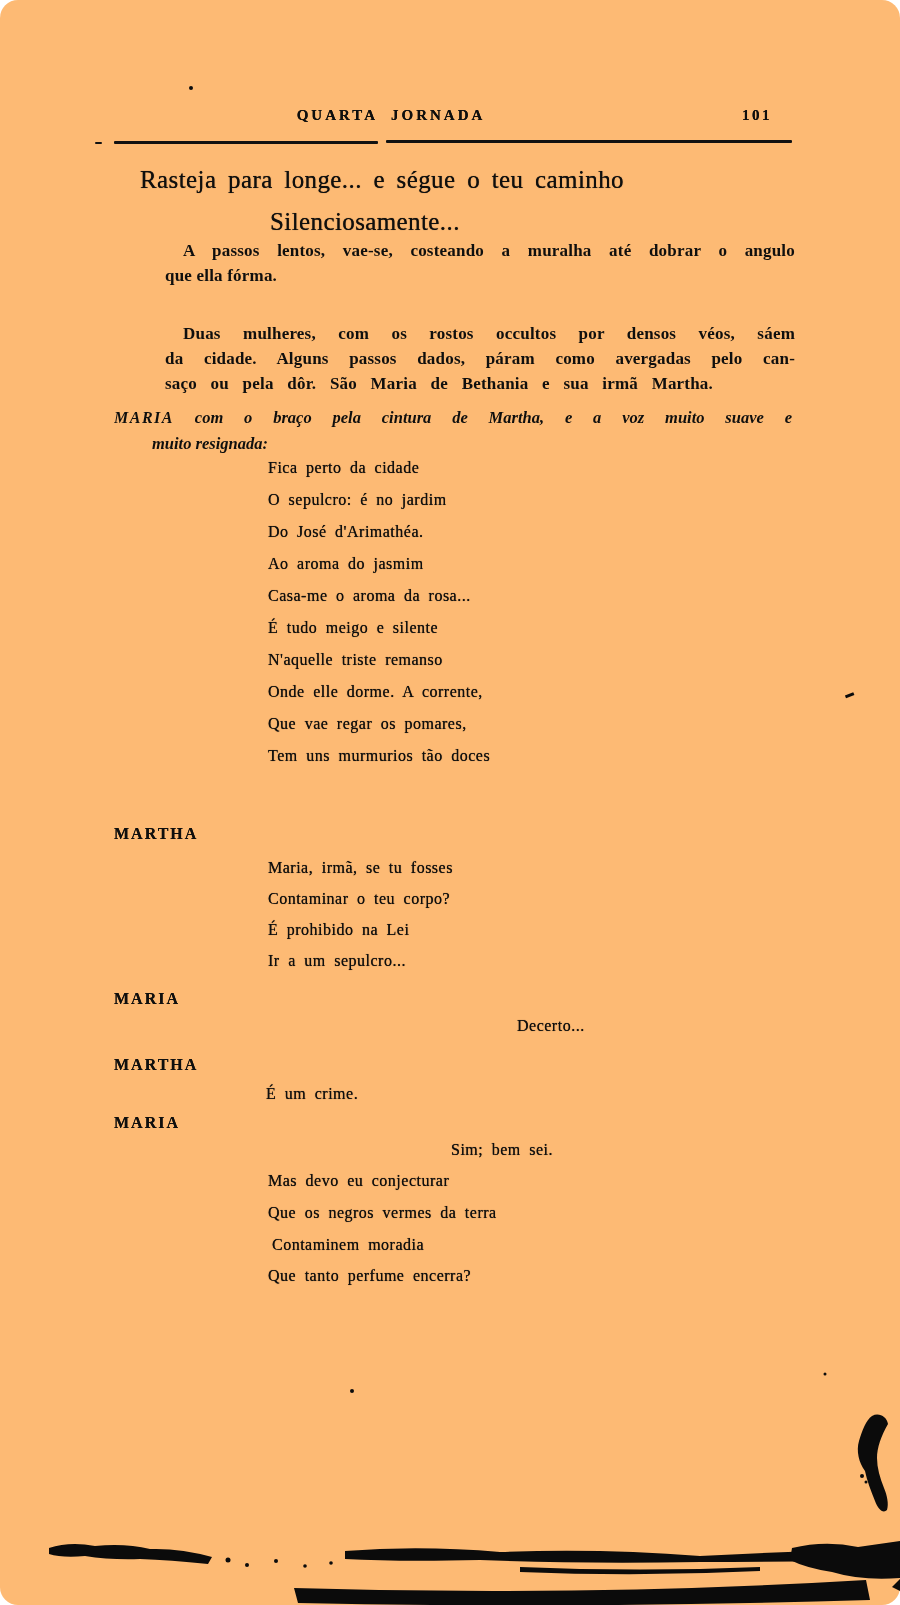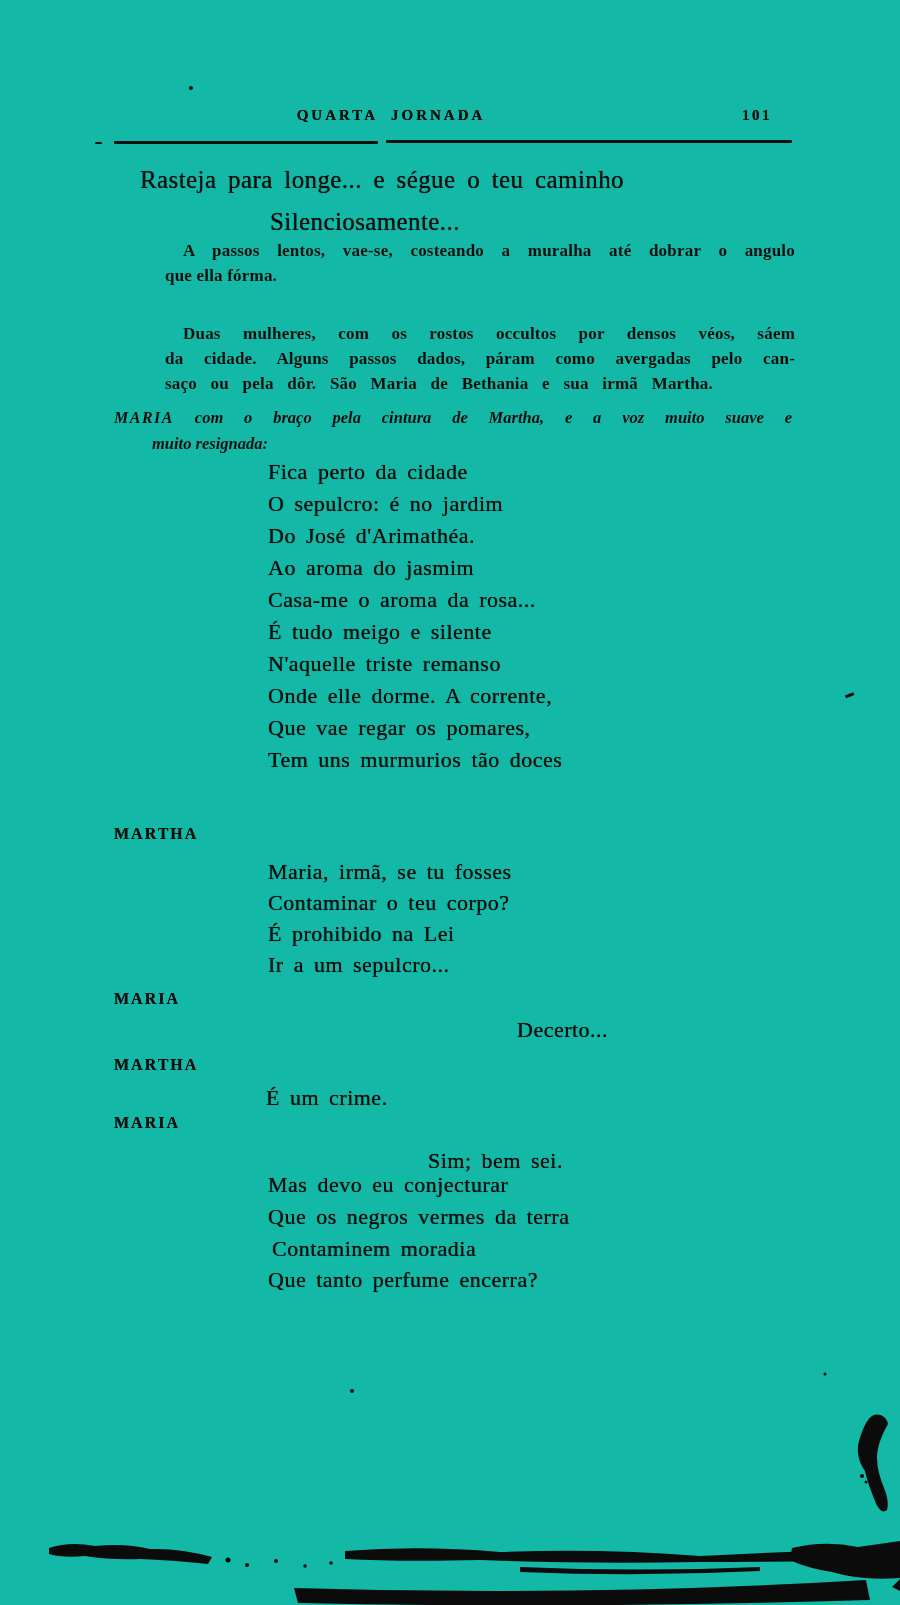--- a/index.html
+++ b/index.html
@@ -4,21 +4,21 @@
 <style>
   html,body{margin:0;padding:0;}
   body{
     width:900px;height:1605px;
     background:#ffffff;
     font-family:"Liberation Serif", serif;
     color:#0f0f0e;
     overflow:hidden;
     position:relative;
   }
-  .page{position:relative;width:900px;height:1605px;background:#14b8a6;}
+  .page{position:relative;width:900px;height:1605px;background:#fdba74;border-radius:18px;}
   .abs{position:absolute;white-space:nowrap;}
   
   .header-title{
     left:0;right:118px;text-align:center;top:107px;
     font-size:15px;font-weight:bold;letter-spacing:3px;word-spacing:7px;
     text-shadow:0 0 .6px rgba(0,0,0,.9);
   }
   .page-number{
     left:742px;top:107px;font-size:15px;font-weight:bold;letter-spacing:2.5px;
     text-shadow:0 0 .6px rgba(0,0,0,.9);
@@ -39,21 +39,21 @@
   .attr{font-size:16.5px;font-weight:bold;font-style:italic;}
   .attr.just{white-space:normal;text-align:justify;text-align-last:justify;overflow:hidden;height:22px;}
   .speaker-inline{font-weight:bold;letter-spacing:1.5px;font-size:16px;}
   
   .speaker-label{
     font-size:16px;font-weight:bold;letter-spacing:2px;
     text-shadow:0 0 .5px rgba(0,0,0,.9);
   }
   
   .vline{
-    font-size:22px;letter-spacing:.5px;word-spacing:4px;
+    font-size:16px;letter-spacing:.5px;word-spacing:4px;
     text-shadow:0 0 .7px rgba(0,0,0,.85);
   }
   .artifacts{position:absolute;left:0;top:0;pointer-events:none;}
 </style>
 </head>
 <body>
 
 <div class="page">
 
   <div class="abs header-title">QUARTA JORNADA</div>
@@ -95,21 +95,21 @@
   <div class="abs vline" style="left:268px;top:921px;">É prohibido na Lei</div>
   <div class="abs vline" style="left:268px;top:952px;">Ir a um sepulcro...</div>
 
   <div class="abs speaker-label" style="left:114px;top:990px;">MARIA</div>
   <div class="abs vline" style="left:517px;top:1017px;">Decerto...</div>
 
   <div class="abs speaker-label" style="left:114px;top:1056px;">MARTHA</div>
   <div class="abs vline" style="left:266px;top:1085px;">É um crime.</div>
 
   <div class="abs speaker-label" style="left:114px;top:1114px;">MARIA</div>
-  <div class="abs vline" style="left:428px;top:1141px;margin-top:7px;">Sim; bem sei.</div>
+  <div class="abs vline" style="left:451px;top:1141px;">Sim; bem sei.</div>
   <div class="abs vline" style="left:268px;top:1172px;">Mas devo eu conjecturar</div>
   <div class="abs vline" style="left:268px;top:1204px;">Que os negros vermes da terra</div>
   <div class="abs vline" style="left:272px;top:1236px;">Contaminem moradia</div>
   <div class="abs vline" style="left:268px;top:1267px;">Que tanto perfume encerra?</div>
 
   <svg class="artifacts" width="900" height="1605" viewBox="0 0 900 1605">
     <g fill="#0b0b0b" stroke="none">
 
       <circle cx="191" cy="88" r="2"></circle>
       <rect x="845" y="694" width="9" height="3" transform="rotate(-22 849 695)"></rect>

